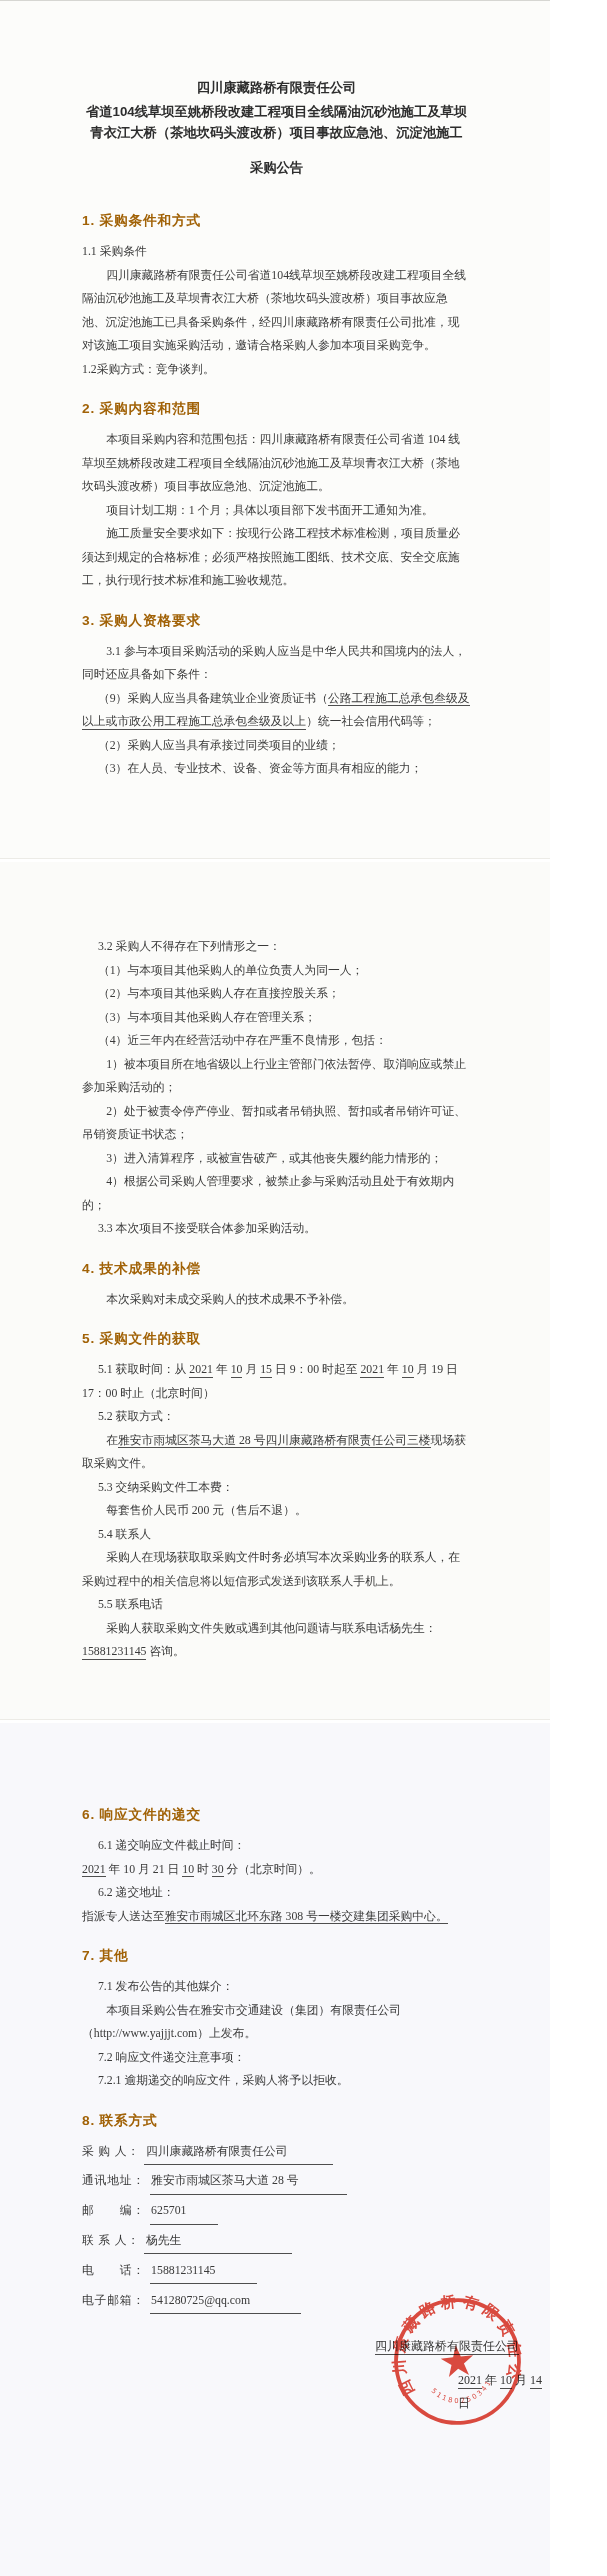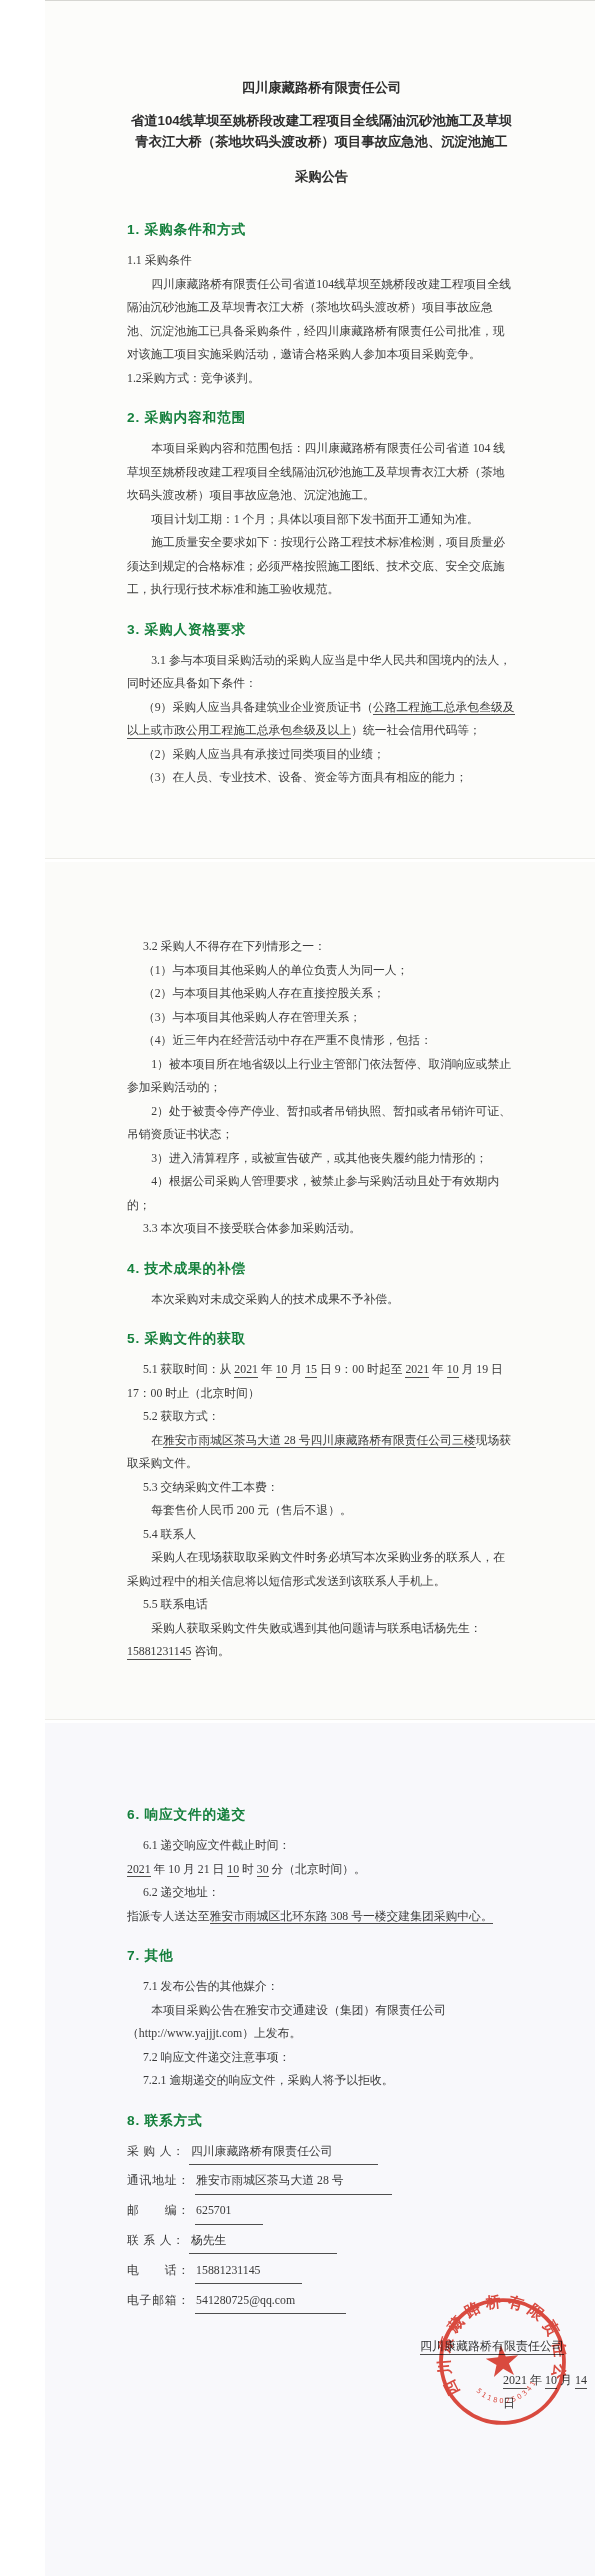--- a/index.html
+++ b/index.html
@@ -2,46 +2,46 @@
 <html style="font-size:12px"><head>
 <meta charset="utf-8">
 <style>
   html,body{margin:0;padding:0;}
   body{
     width:607px;
     background:#ffffff;
     font-family:"Liberation Serif","DejaVu Serif",serif;
     color:#3a3a3a;
   }
-  .doc{width:550px;padding-left:45px;}
+  .doc{width:550px;}
   .page{
     position:relative;
     box-sizing:border-box;
     overflow:hidden;
     padding-left:82px;
     padding-right:79px;
     background:#fcfcfa;
   }
   .page-1{height:858px;padding-top:76px;border-top:0.8px solid #d6d6d2;}
   .page-2{height:857px;padding-top:73px;background:#fbfbf9;}
   .page-3{height:854px;padding-top:64px;background:#f8f8fb;}
   .divider{height:3px;background:#ffffff;border-top:0.8px solid #ecebe6;}
 
   .b{font-size:11.8px;line-height:23.5px;margin:0 0;}
   .t{
     font-family:"Liberation Sans","DejaVu Sans",sans-serif;
     font-weight:bold;font-size:13.3px;line-height:21px;
     text-align:center;color:#2d2d2d;margin:0;
   }
-  .tp{max-width:478px;margin:12px auto 0;text-align:center;}
+  .tp{max-width:478px;margin:3px auto 0;text-align:center;}
   .tt{margin:14px 0 33px;}
   .h{
     font-family:"Liberation Sans","DejaVu Sans",sans-serif;
     font-weight:bold;font-size:13.7px;line-height:20px;
-    color:#15803d;letter-spacing:0.8px;margin:18px 0 9px;
+    color:#a16207;letter-spacing:0.8px;margin:18px 0 9px;
   }
   .p0{text-indent:0;}
   .p1{text-indent:1.35em;}
   .p2{text-indent:2.05em;}
   .u{border-bottom:0.8px solid #4e4e4e;padding-bottom:0.8px;}
 
   .contact{margin:4.6px 0;}
   .contact .lbl{letter-spacing:0.8px;}
   .contact .val{
     display:inline-block;text-indent:0;margin-left:4.6px;

